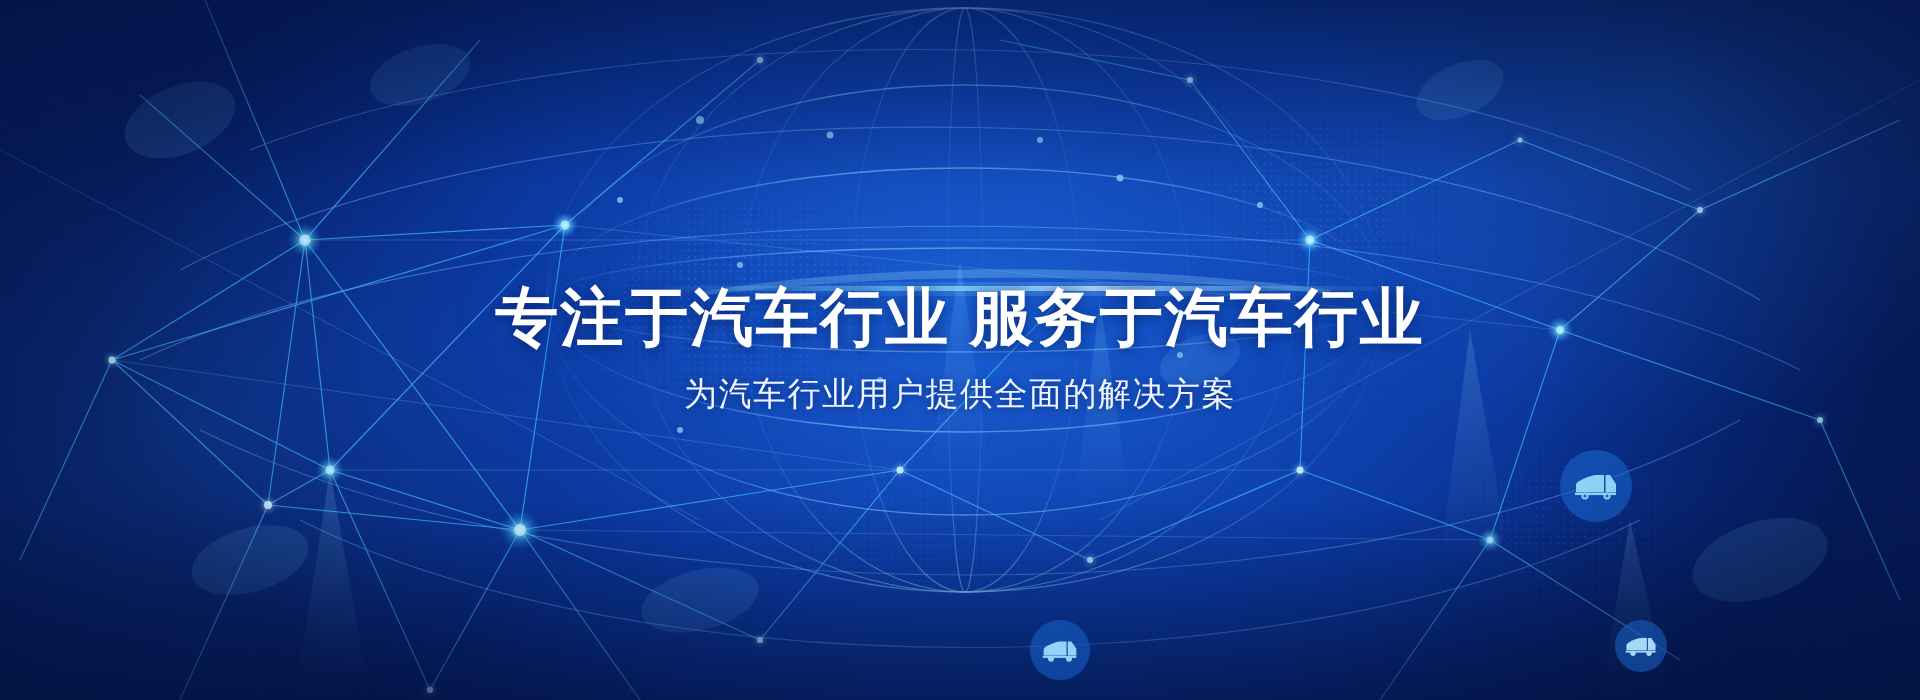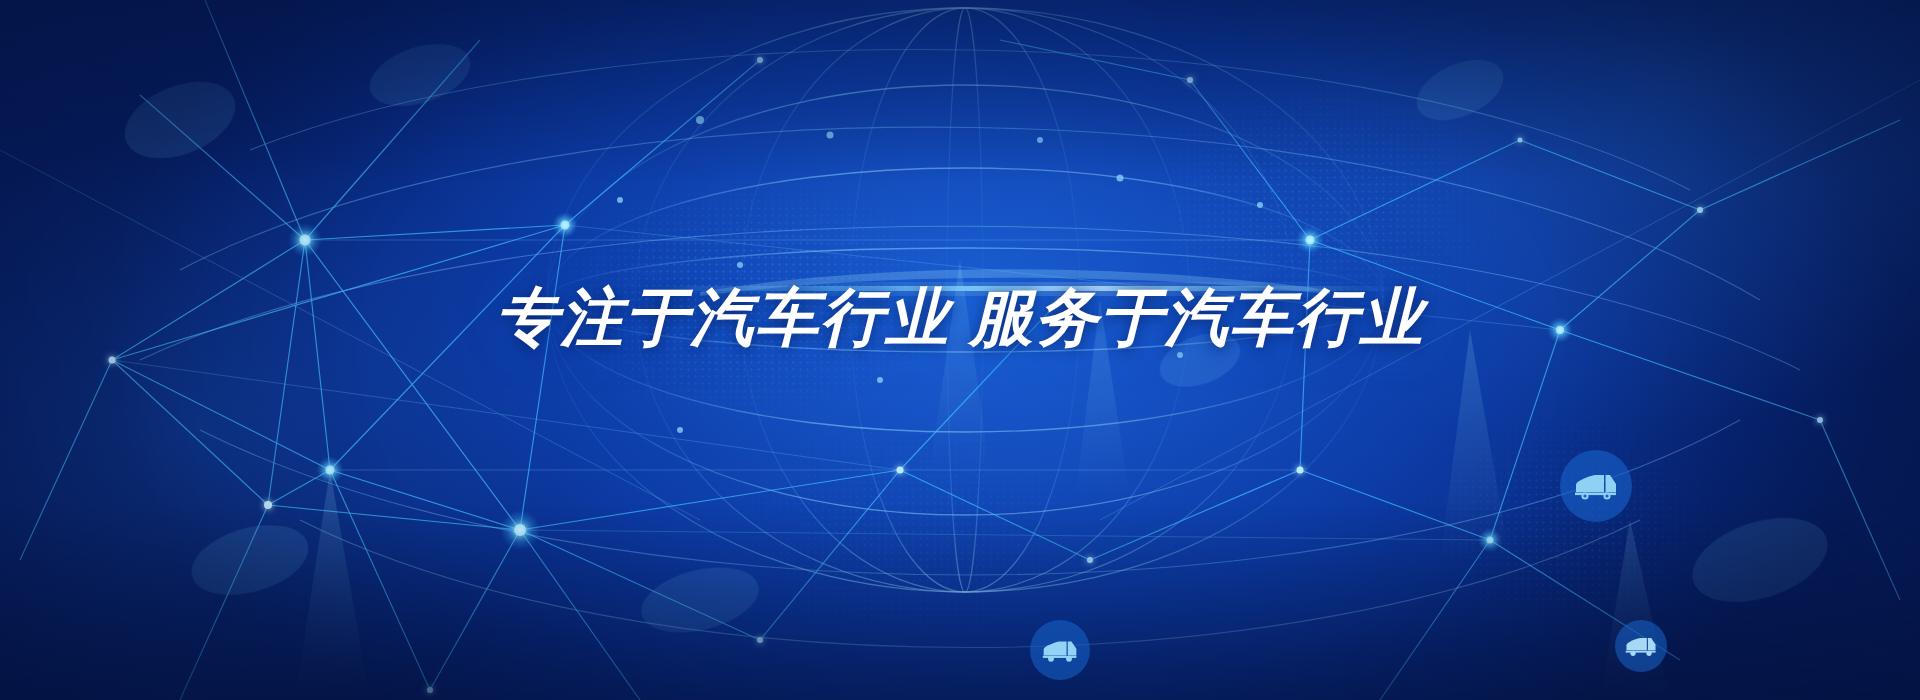--- a/index.html
+++ b/index.html
@@ -63,21 +63,20 @@
   .headline{
     position:absolute;left:0;right:0;top:286px;
     text-align:center;
     color:#ffffff;
     font-size:63px;
     font-weight:bold;
     letter-spacing:2px;
     line-height:1;
     white-space:nowrap;
     text-shadow:0 2px 14px rgba(5,28,92,.75), 0 0 42px rgba(25,90,200,.55);
-    font-style:italic;
   }
   .subhead{
     position:absolute;left:0;right:0;top:377px;
     text-align:center;
     color:#eef5ff;
     font-size:33px;
     font-weight:normal;
     letter-spacing:1.5px;
     line-height:1;
     white-space:nowrap;
@@ -338,14 +337,15 @@
         <path d="M2 21 L2 14 C2 12 4 10.5 7 9 C12 6.5 17 4.5 21 4 L30 4 L30 21 Z" fill="#93d3f6"></path>
         <path d="M31.5 4 L36 4 L42 13 L42 21 L31.5 21 Z" fill="#93d3f6"></path>
         <rect x="1" y="21.5" width="41" height="2.6" fill="#93d3f6"></rect>
         <circle cx="11" cy="25" r="3.6" fill="#93d3f6"></circle>
         <circle cx="33" cy="25" r="3.6" fill="#93d3f6"></circle>
       </svg>
     </span>
   </div>
 
   <div class="headline">专注于汽车行业 服务于汽车行业</div>
+  <div class="subhead">为汽车行业用户提供全面的解决方案</div>
 
 </div>
 
 </body></html>

